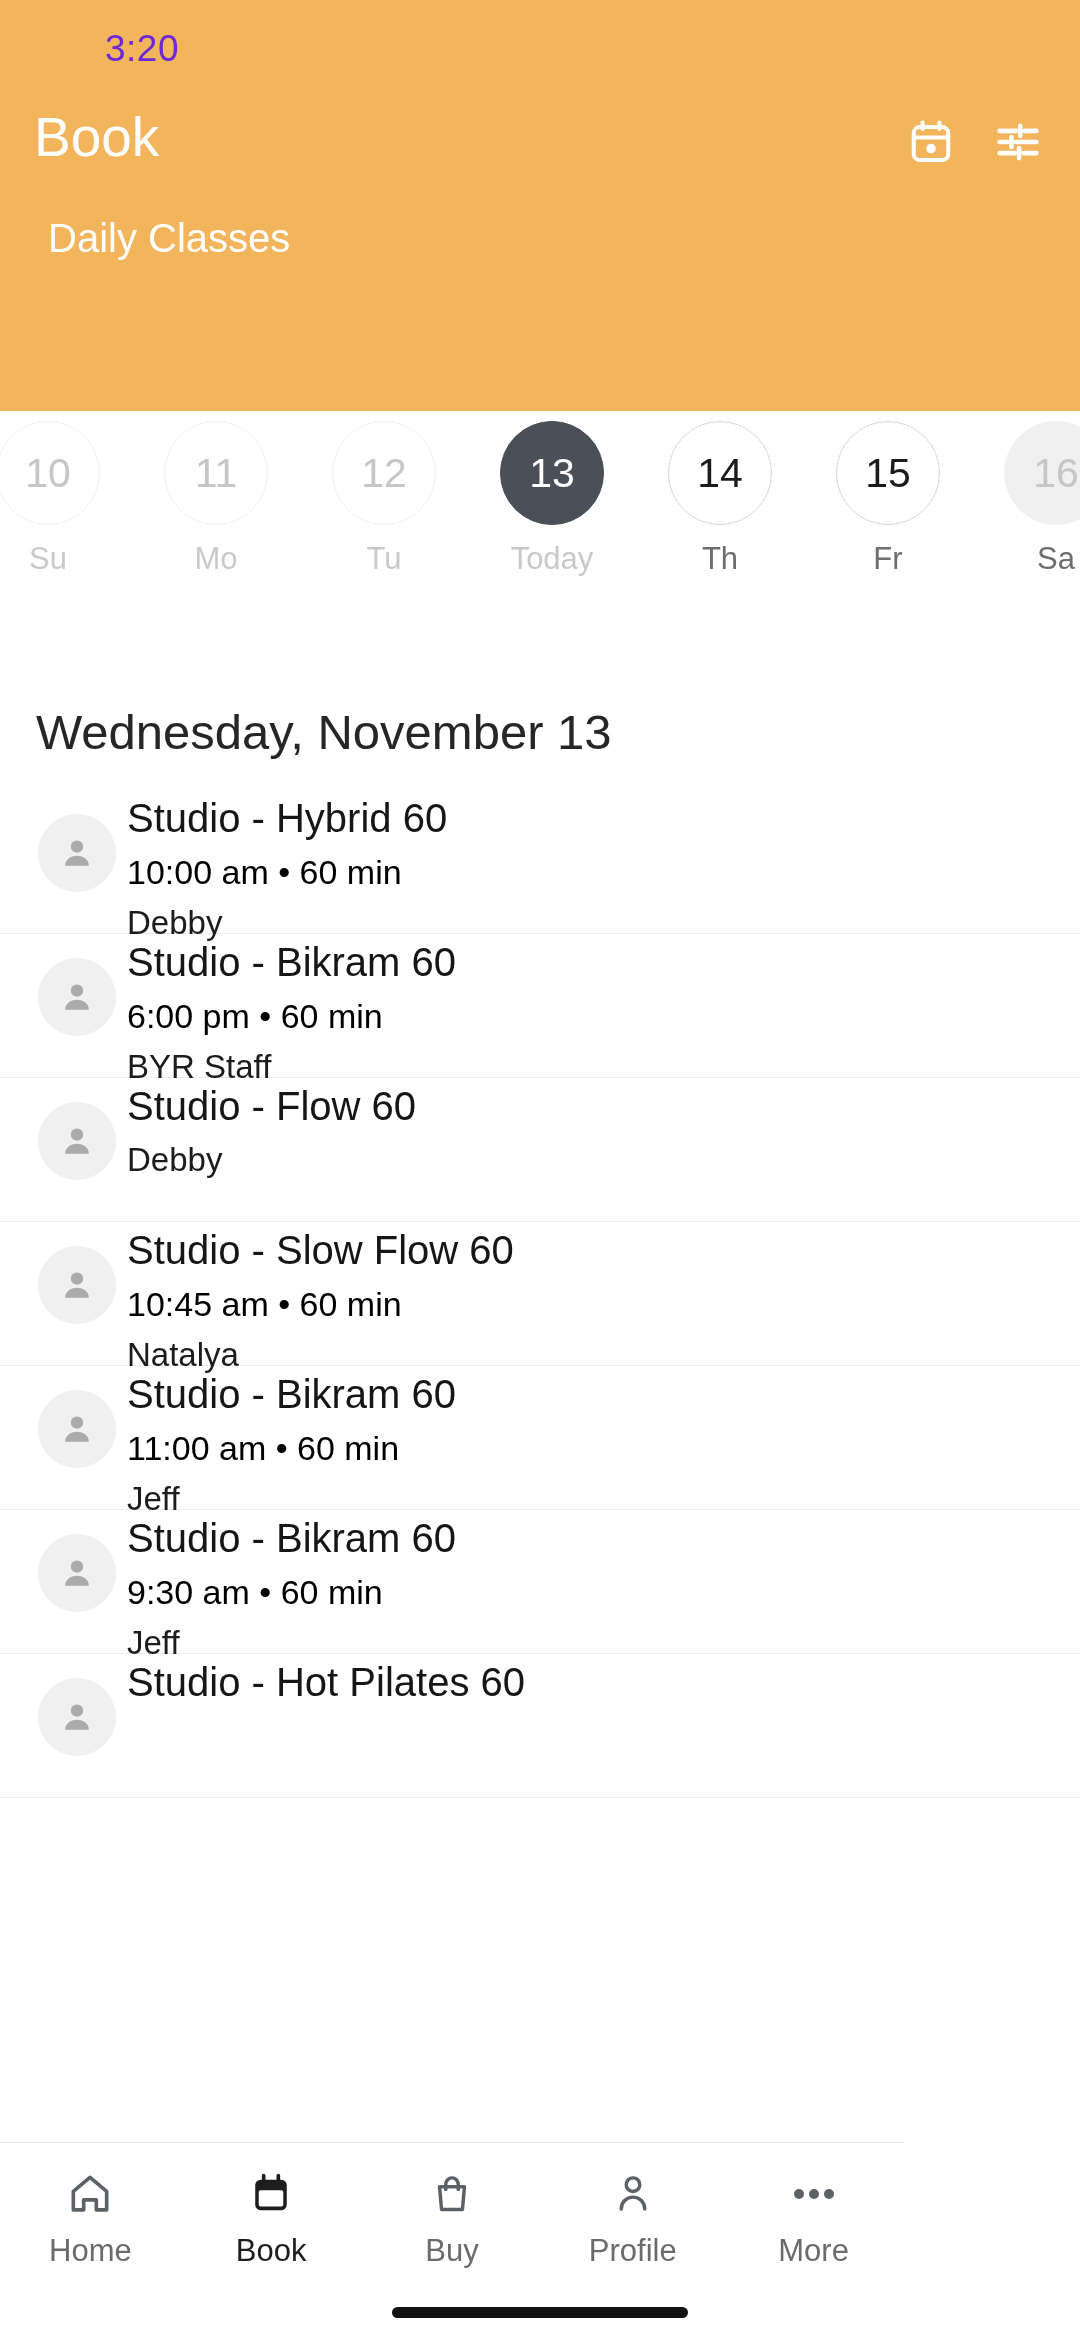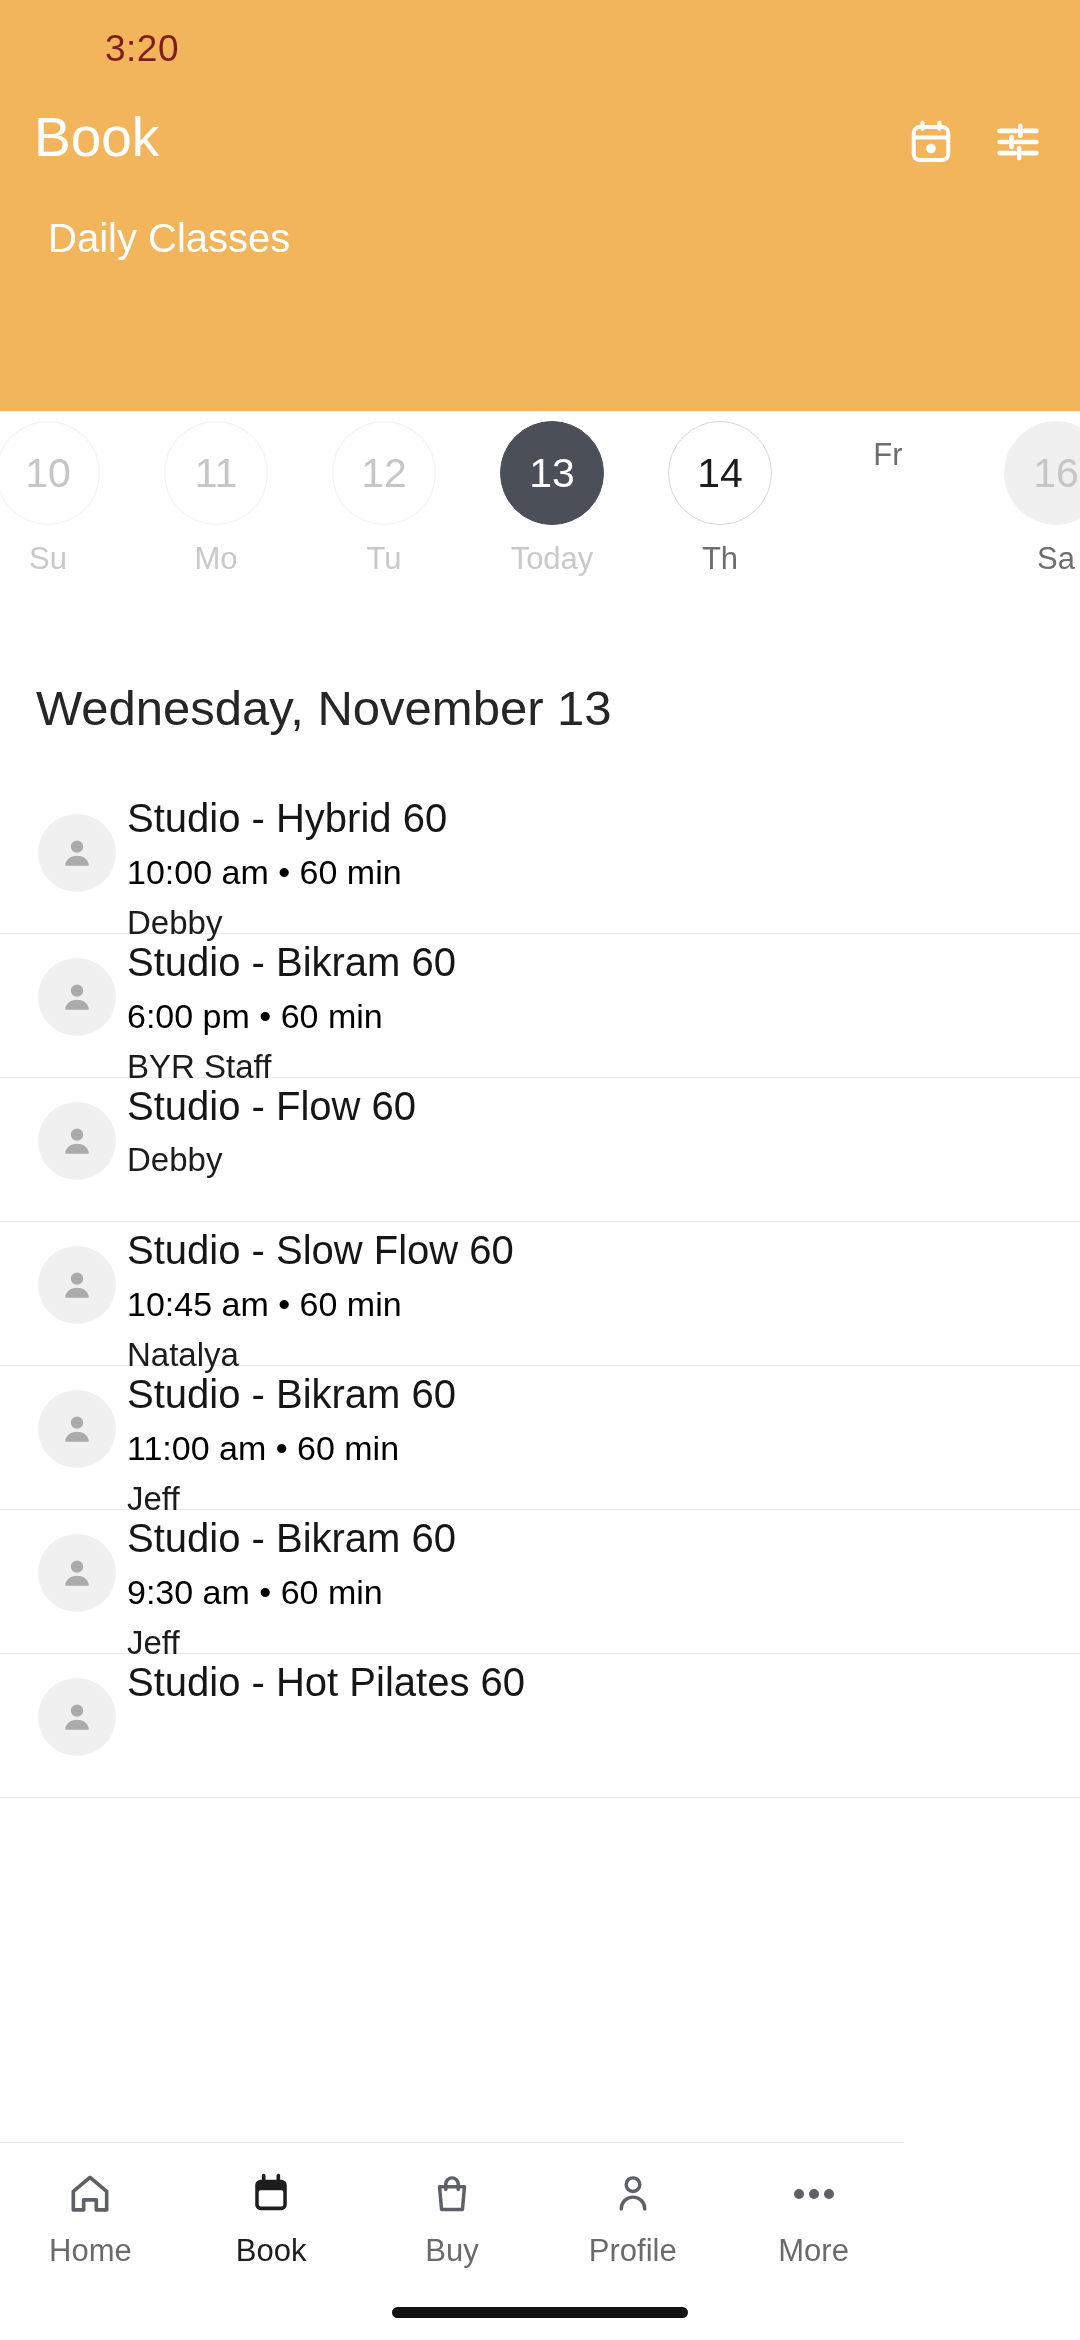--- a/index.html
+++ b/index.html
@@ -14,21 +14,21 @@
   
   .header {
     position:absolute; top:0; left:0; width:1080px; height:411px;
     background:#f2b55c;
   }
   .statusbar {
     position:absolute; top:0; left:0; width:1080px; height:96px;
   }
   .status-time {
     position:absolute; left:105px; top:28px;
-    font-size:37px; color:#7f1d1d; letter-spacing:.5px;
+    font-size:37px; color:#6d28d9; letter-spacing:.5px;
   }
   .appbar {
     position:absolute; top:96px; left:0; width:1080px; height:110px;
   }
   .app-title {
     position:absolute; left:34px; top:14px;
     font-size:55px; color:#ffffff; font-weight:400; line-height:1;
   }
   .appbar-actions {
     position:absolute; right:38px; top:22px;
@@ -77,21 +77,21 @@
     background:#f0f0f0; border:1px solid #f0f0f0; color:#c6c6c6;
   }
   .date-label {
     margin-top:16px; font-size:31px;
   }
   .date-label.dim   { color:#c9c9c9; }
   .date-label.solid { color:#6e6e6e; }
 
   
   .day-heading {
-    position:absolute; top:680px; left:36px;
+    position:absolute; top:704px; left:36px;
     font-size:49px; color:#262626; font-weight:400;
   }
 
   
   .classlist {
     position:absolute; top:790px; left:0; width:1080px;
     height:1630px; overflow:hidden;
   }
   .class-row {
     position:relative; width:1080px; height:144px;
@@ -196,20 +196,21 @@
       </div>
       <div class="date-cell" style="margin-left: 0px; margin-right: 0px;">
         <div class="date-circle today">13</div>
         <div class="date-label dim">Today</div>
       </div>
       <div class="date-cell" style="margin-left: 0px; margin-right: 0px;">
         <div class="date-circle future">14</div>
         <div class="date-label solid">Th</div>
       </div>
       <div class="date-cell" style="margin-left: 0px; margin-right: 0px;">
+        <div class="date-circle future">15</div>
         <div class="date-label solid">Fr</div>
       </div>
       <div class="date-cell" style="margin-left: 0px; margin-right: 0px;">
         <div class="date-circle shaded">16</div>
         <div class="date-label solid">Sa</div>
       </div>
     </div>
 </div>
 
 <div class="day-heading">Wednesday, November 13</div>

